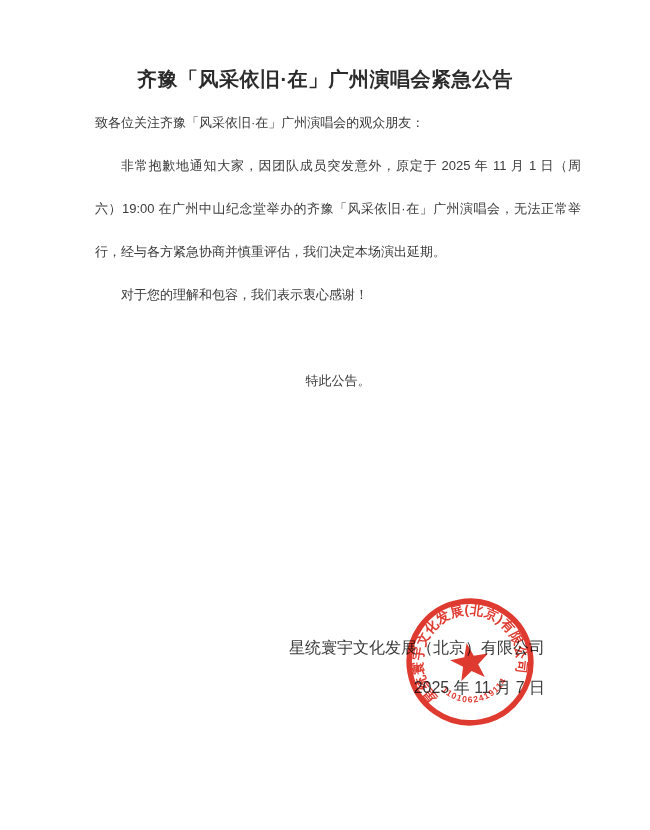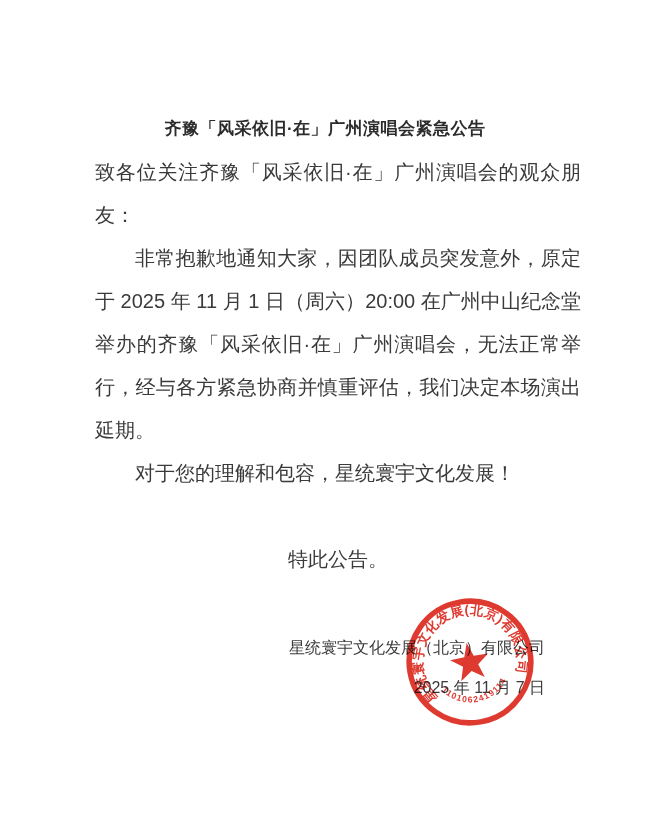--- a/index.html
+++ b/index.html
@@ -11,31 +11,31 @@
   .page {
     position: relative;
     width: 650px;
     height: 830px;
     background: #ffffff;
     color: #333333;
     overflow: hidden;
   }
   .title {
     margin: 0;
-    padding-top: 116px;
+    padding-top: 66px;
     text-align: center;
-    font-size: 17px;
+    font-size: 20px;
     font-weight: bold;
     line-height: 26px;
     color: #2b2b2b;
     letter-spacing: 0.5px;
   }
   .body-text {
     margin: 9px 69px 0 95px;
-    font-size: 20px;
+    font-size: 13px;
     line-height: 43px;
     text-align: justify;
     color: #3a3a3a;
   }
   .body-text p {
     margin: 0;
     text-indent: 2em;
   }
   .body-text p.salutation {
     text-indent: 0;
@@ -82,22 +82,22 @@
 </style>
 </head>
 <body>
 
 <div class="page">
 
   <h1 class="title">齐豫「风采依旧·在」广州演唱会紧急公告</h1>
 
   <div class="body-text">
     <p class="salutation">致各位关注齐豫「风采依旧·在」广州演唱会的观众朋友：</p>
-    <p>非常抱歉地通知大家，因团队成员突发意外，原定于 2025 年 11 月 1 日（周六）20:00 在广州中山纪念堂举办的齐豫「风采依旧·在」广州演唱会，无法正常举行，经与各方紧急协商并慎重评估，我们决定本场演出延期。</p>
-    <p>对于您的理解和包容，星统寰宇文化发展！</p>
+    <p>非常抱歉地通知大家，因团队成员突发意外，原定于 2025 年 11 月 1 日（周六）19:00 在广州中山纪念堂举办的齐豫「风采依旧·在」广州演唱会，无法正常举行，经与各方紧急协商并慎重评估，我们决定本场演出延期。</p>
+    <p>对于您的理解和包容，我们表示衷心感谢！</p>
     <p class="closing">特此公告。</p>
   </div>
 
   <div class="signature">
     <div>星统寰宇文化发展（北京）有限公司</div>
     <div>2025 年 11 月 7 日</div>
   </div>
 
   <svg class="seal" viewBox="0 0 150 150" xmlns="http://www.w3.org/2000/svg">
     <defs>

